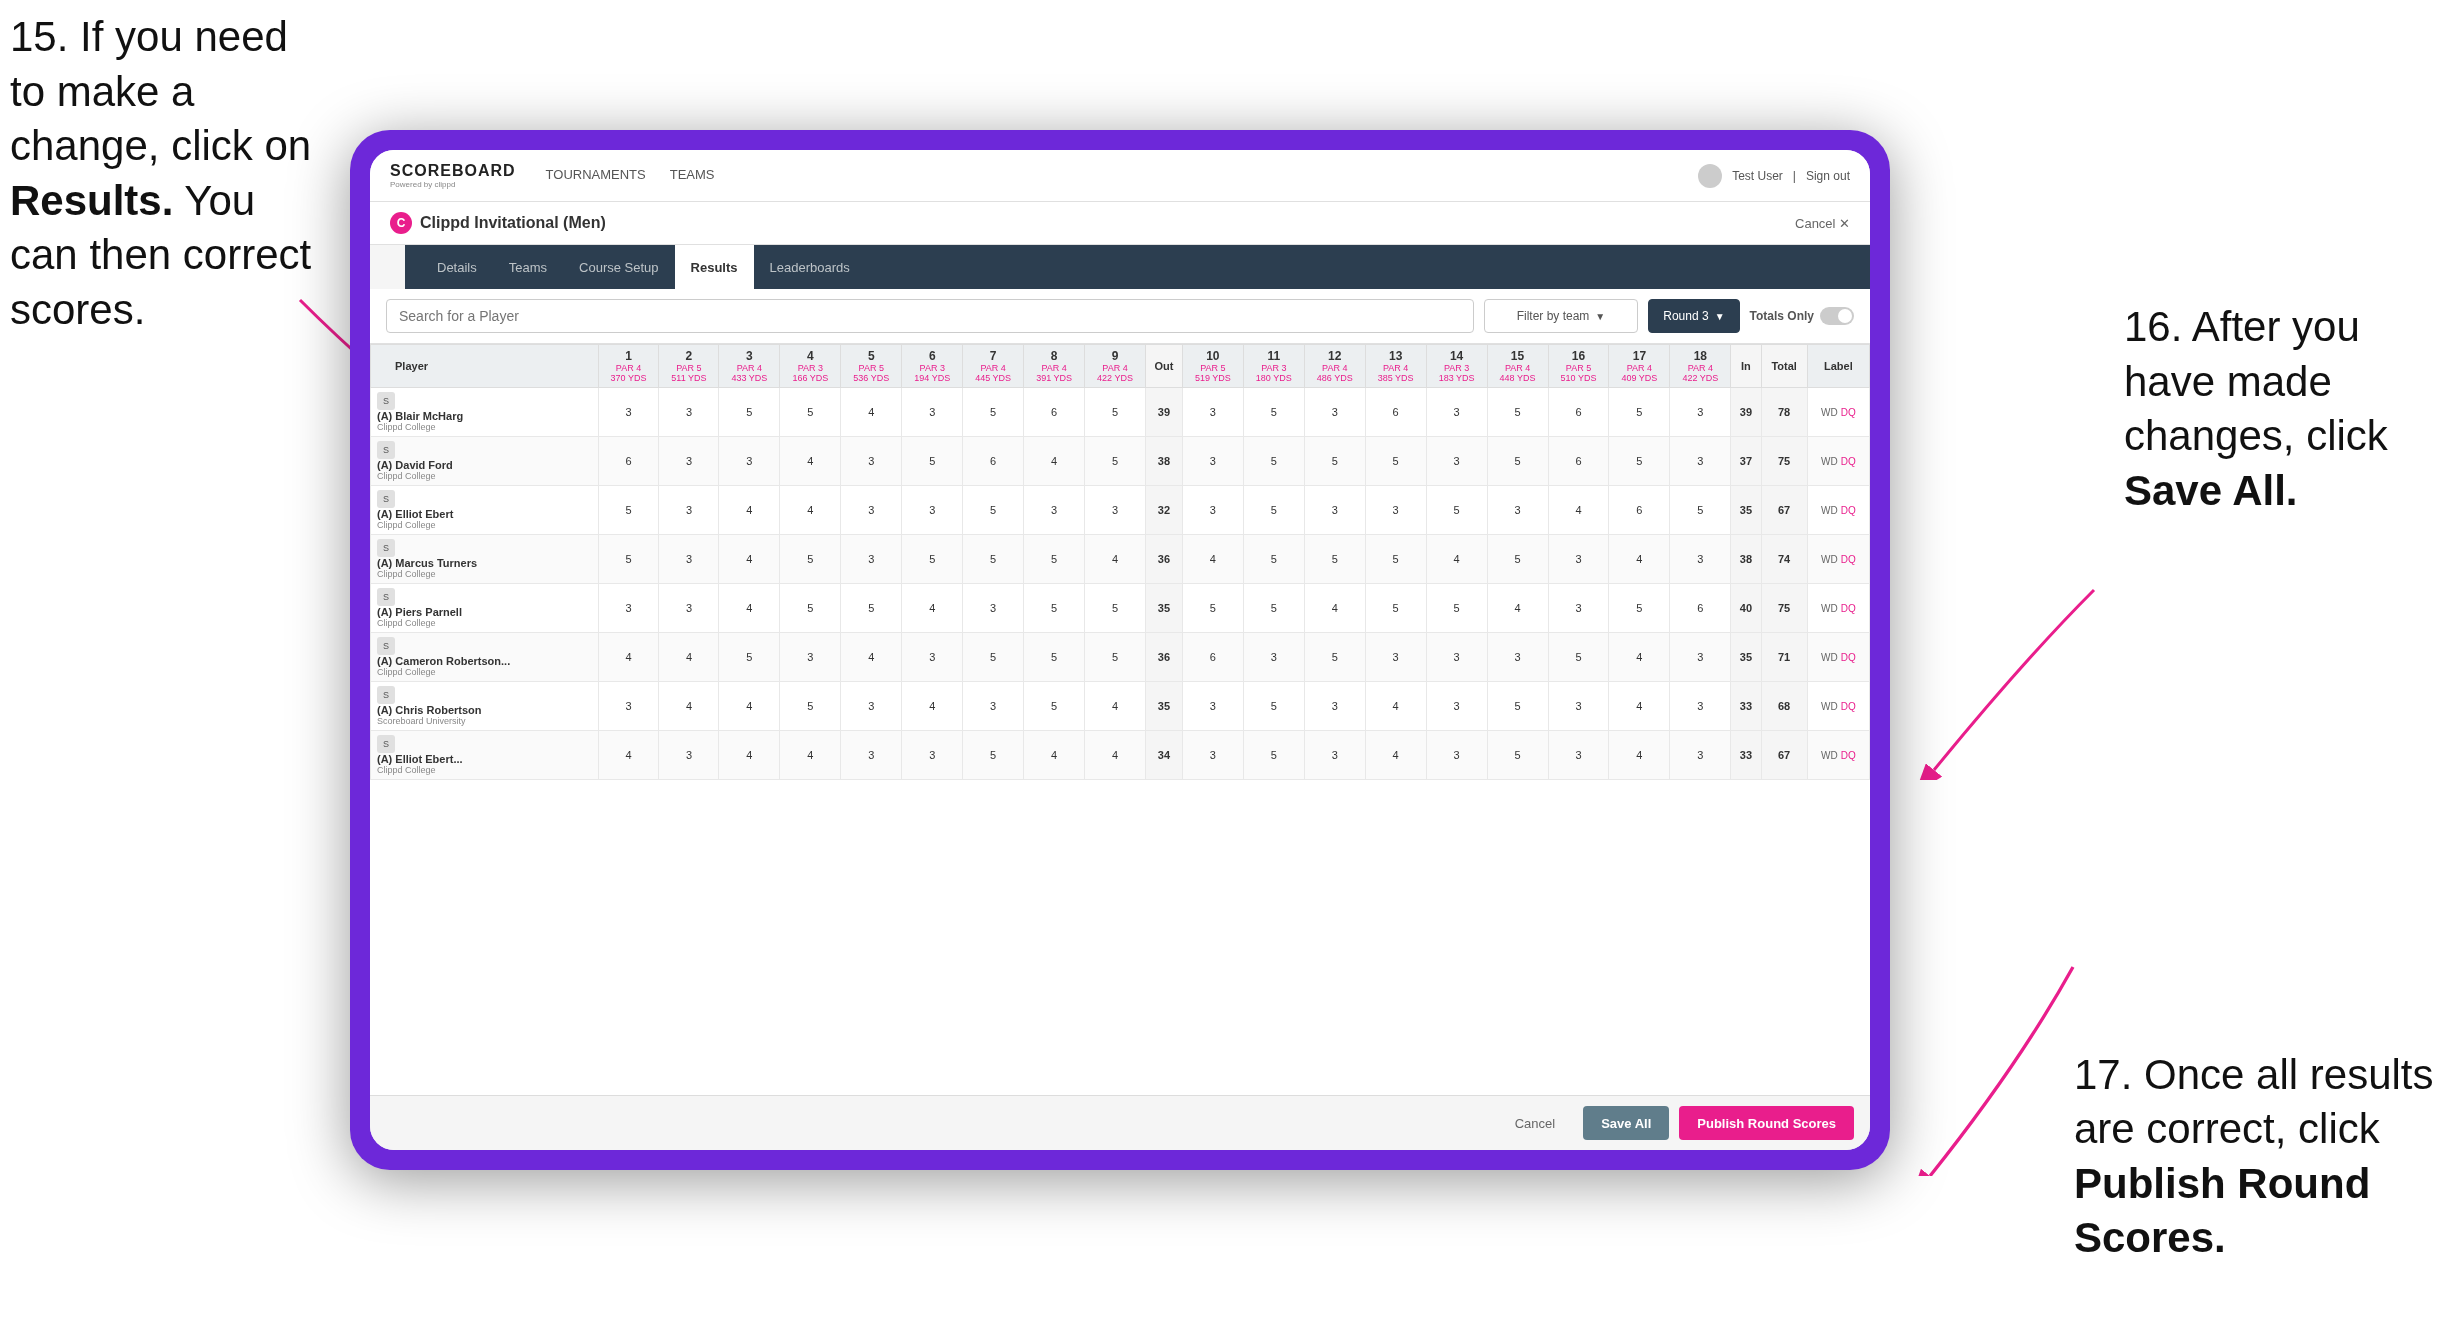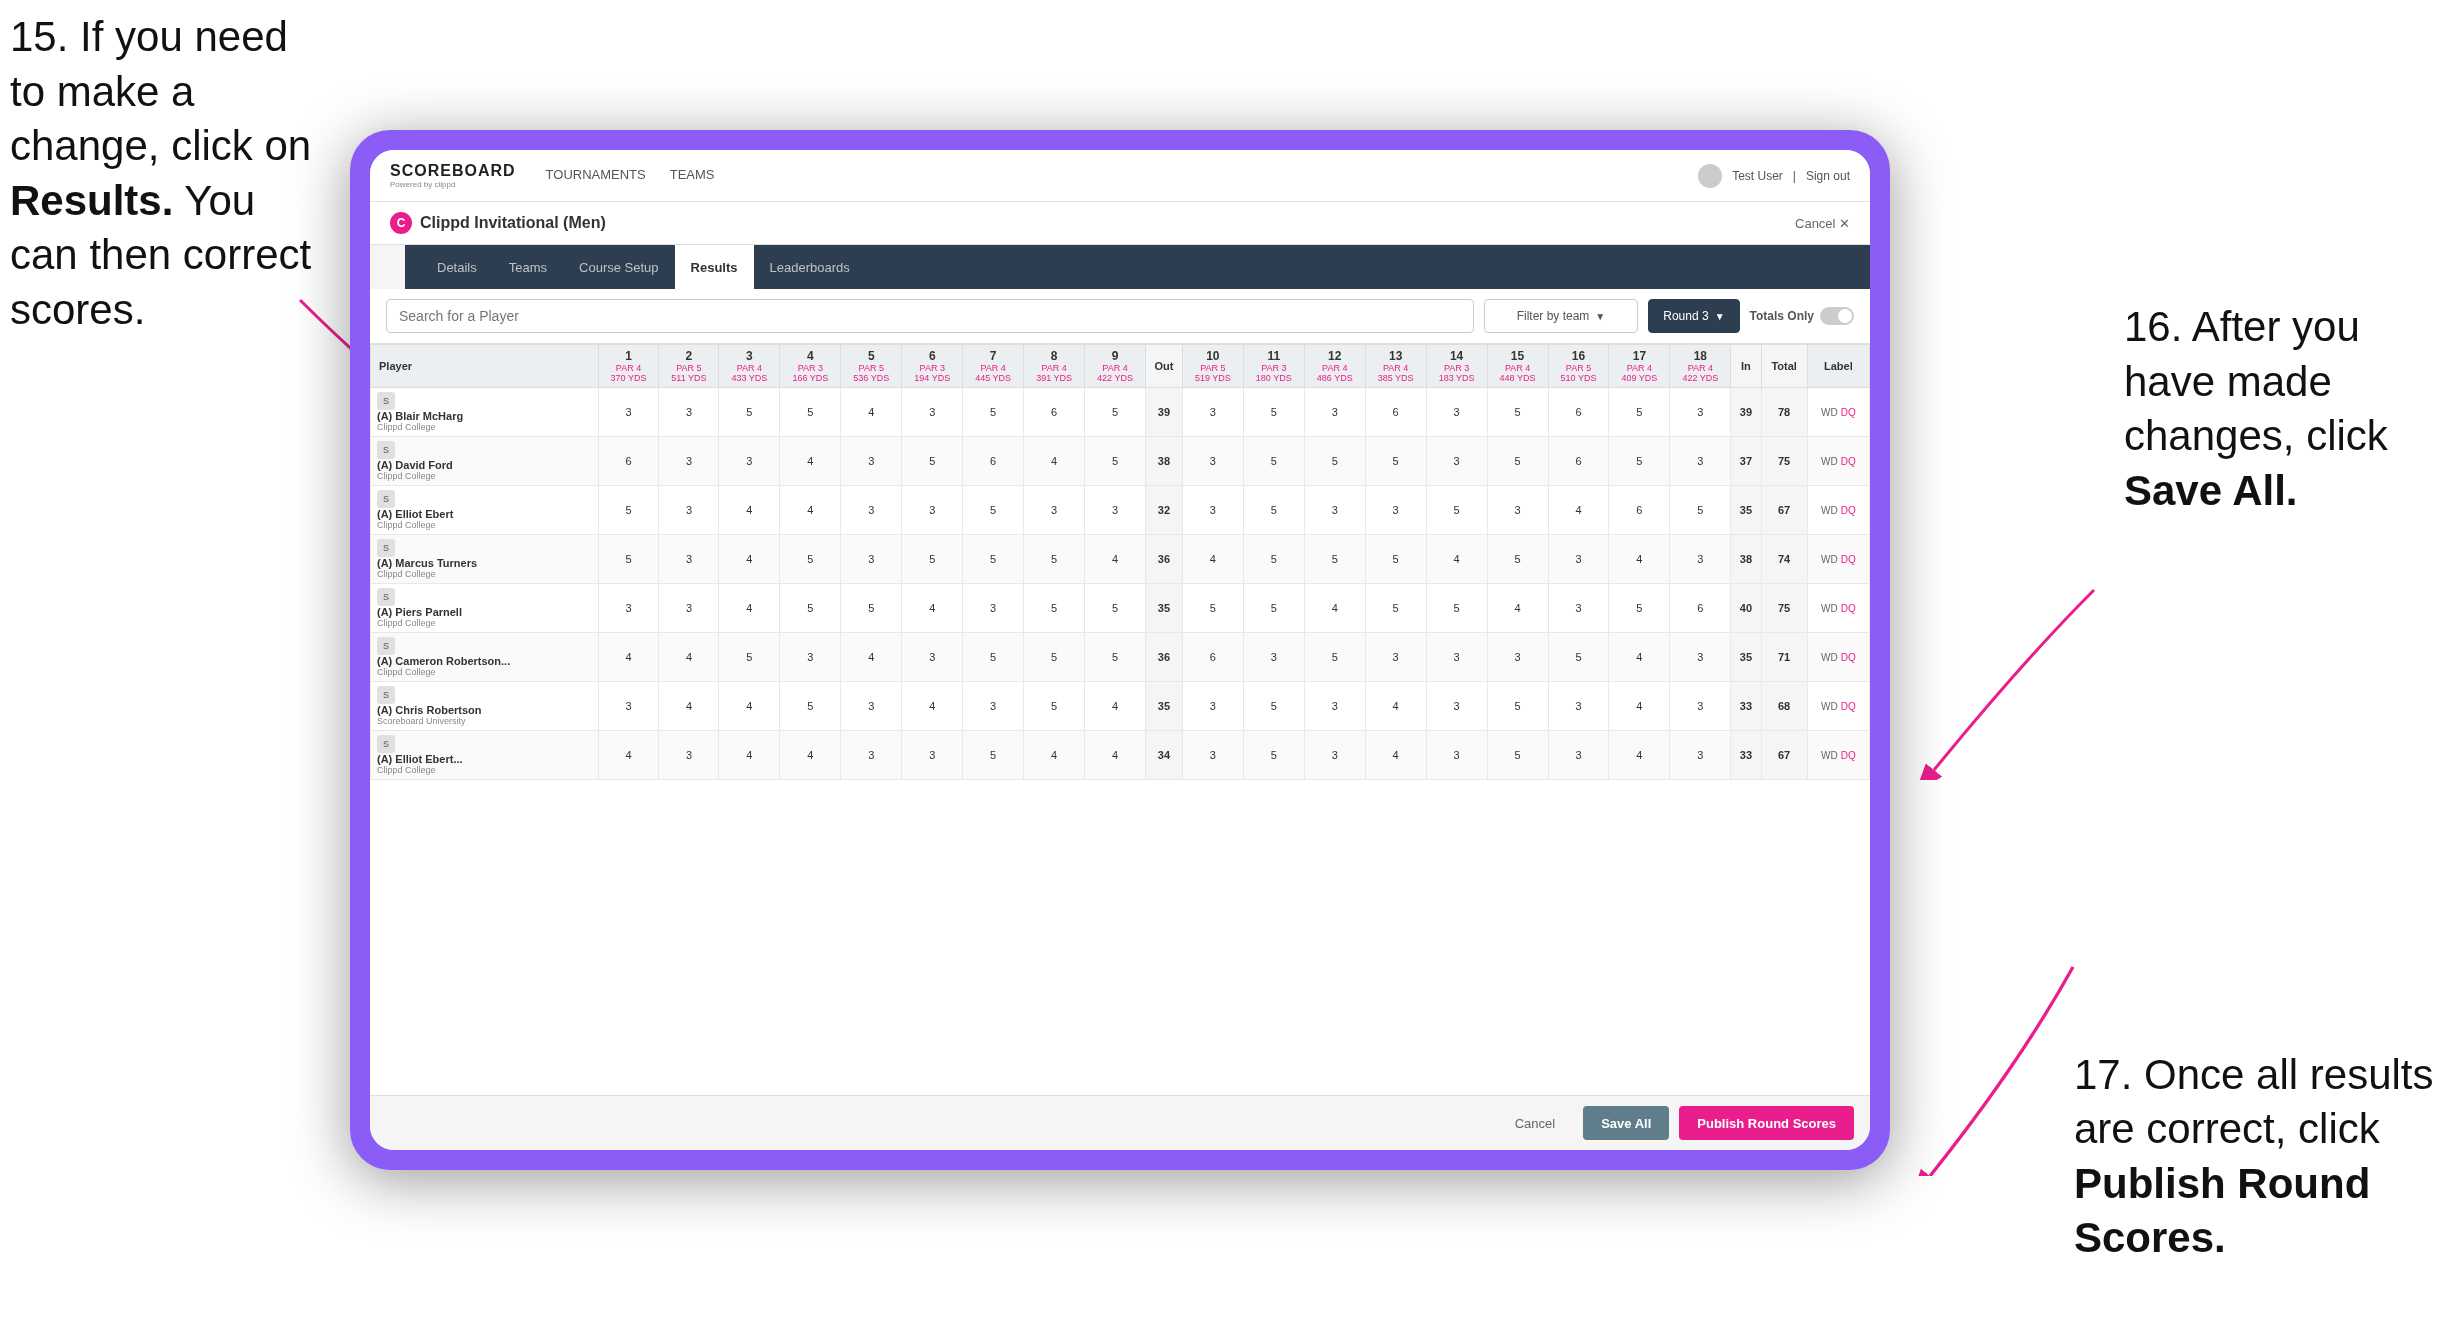--- a/index.html
+++ b/index.html
@@ -57,21 +57,21 @@
       height: 180px;
     }
 
     
     .tablet {
       position: absolute;
       left: 350px;
       top: 130px;
       width: 1540px;
       height: 1040px;
-      background: #8b5cf6;
+      background: #6d28d9;
       border-radius: 40px;
       padding: 20px;
       box-shadow: 0 10px 60px rgba(0,0,0,0.4);
     }
     .tablet-screen {
       width: 100%;
       height: 100%;
       background: #f5f5f5;
       border-radius: 24px;
       overflow: hidden;
@@ -286,21 +286,21 @@
     .score-table th {
       padding: 4px 3px;
       text-align: center;
       border: 1px solid #ddd;
       font-weight: 600;
       color: #333;
       white-space: nowrap;
     }
     .score-table th.player-col {
       text-align: left;
-      padding-left: 8px;
+      padding-left: 24px;
       min-width: 160px;
     }
     .score-table th .hole-num {
       font-size: 12px;
       font-weight: 700;
     }
     .score-table th .par-info {
       font-size: 9px;
       color: #e91e8c;
       font-weight: 400;

